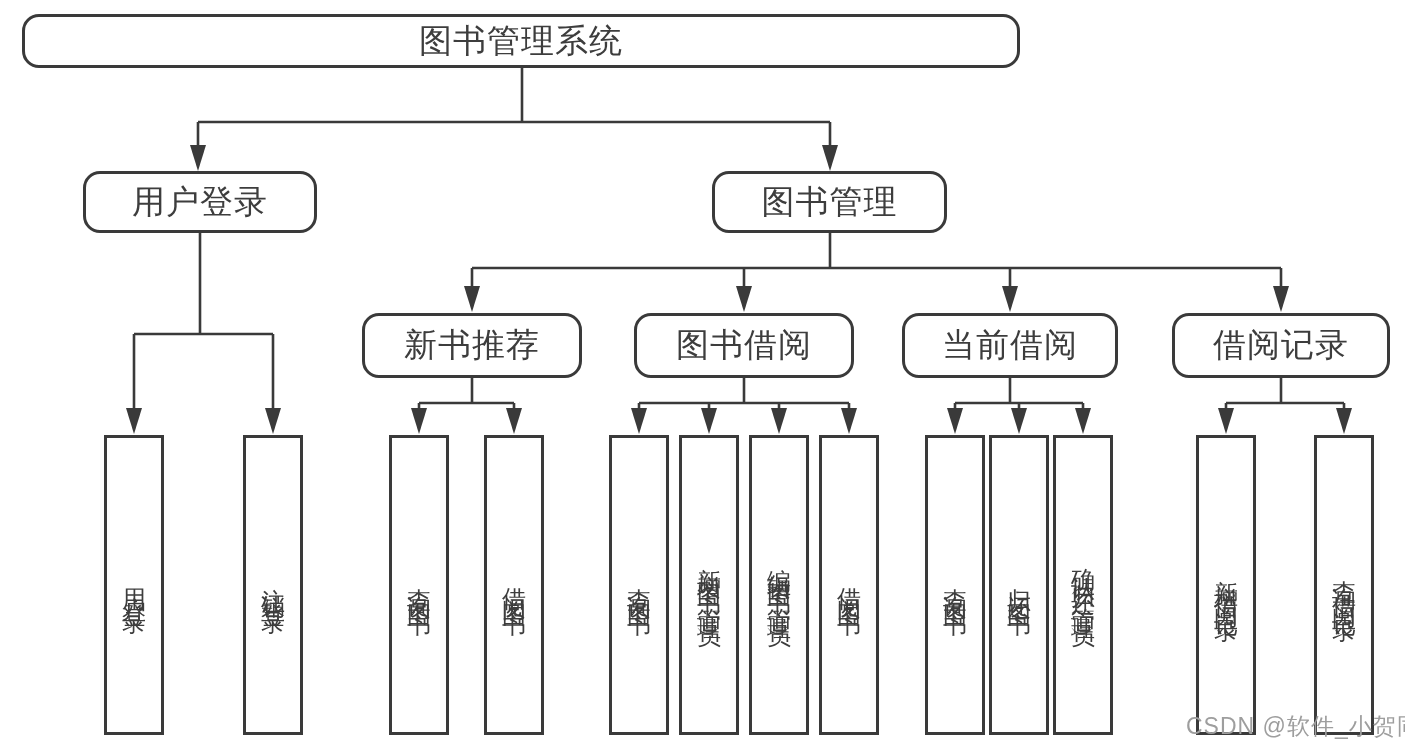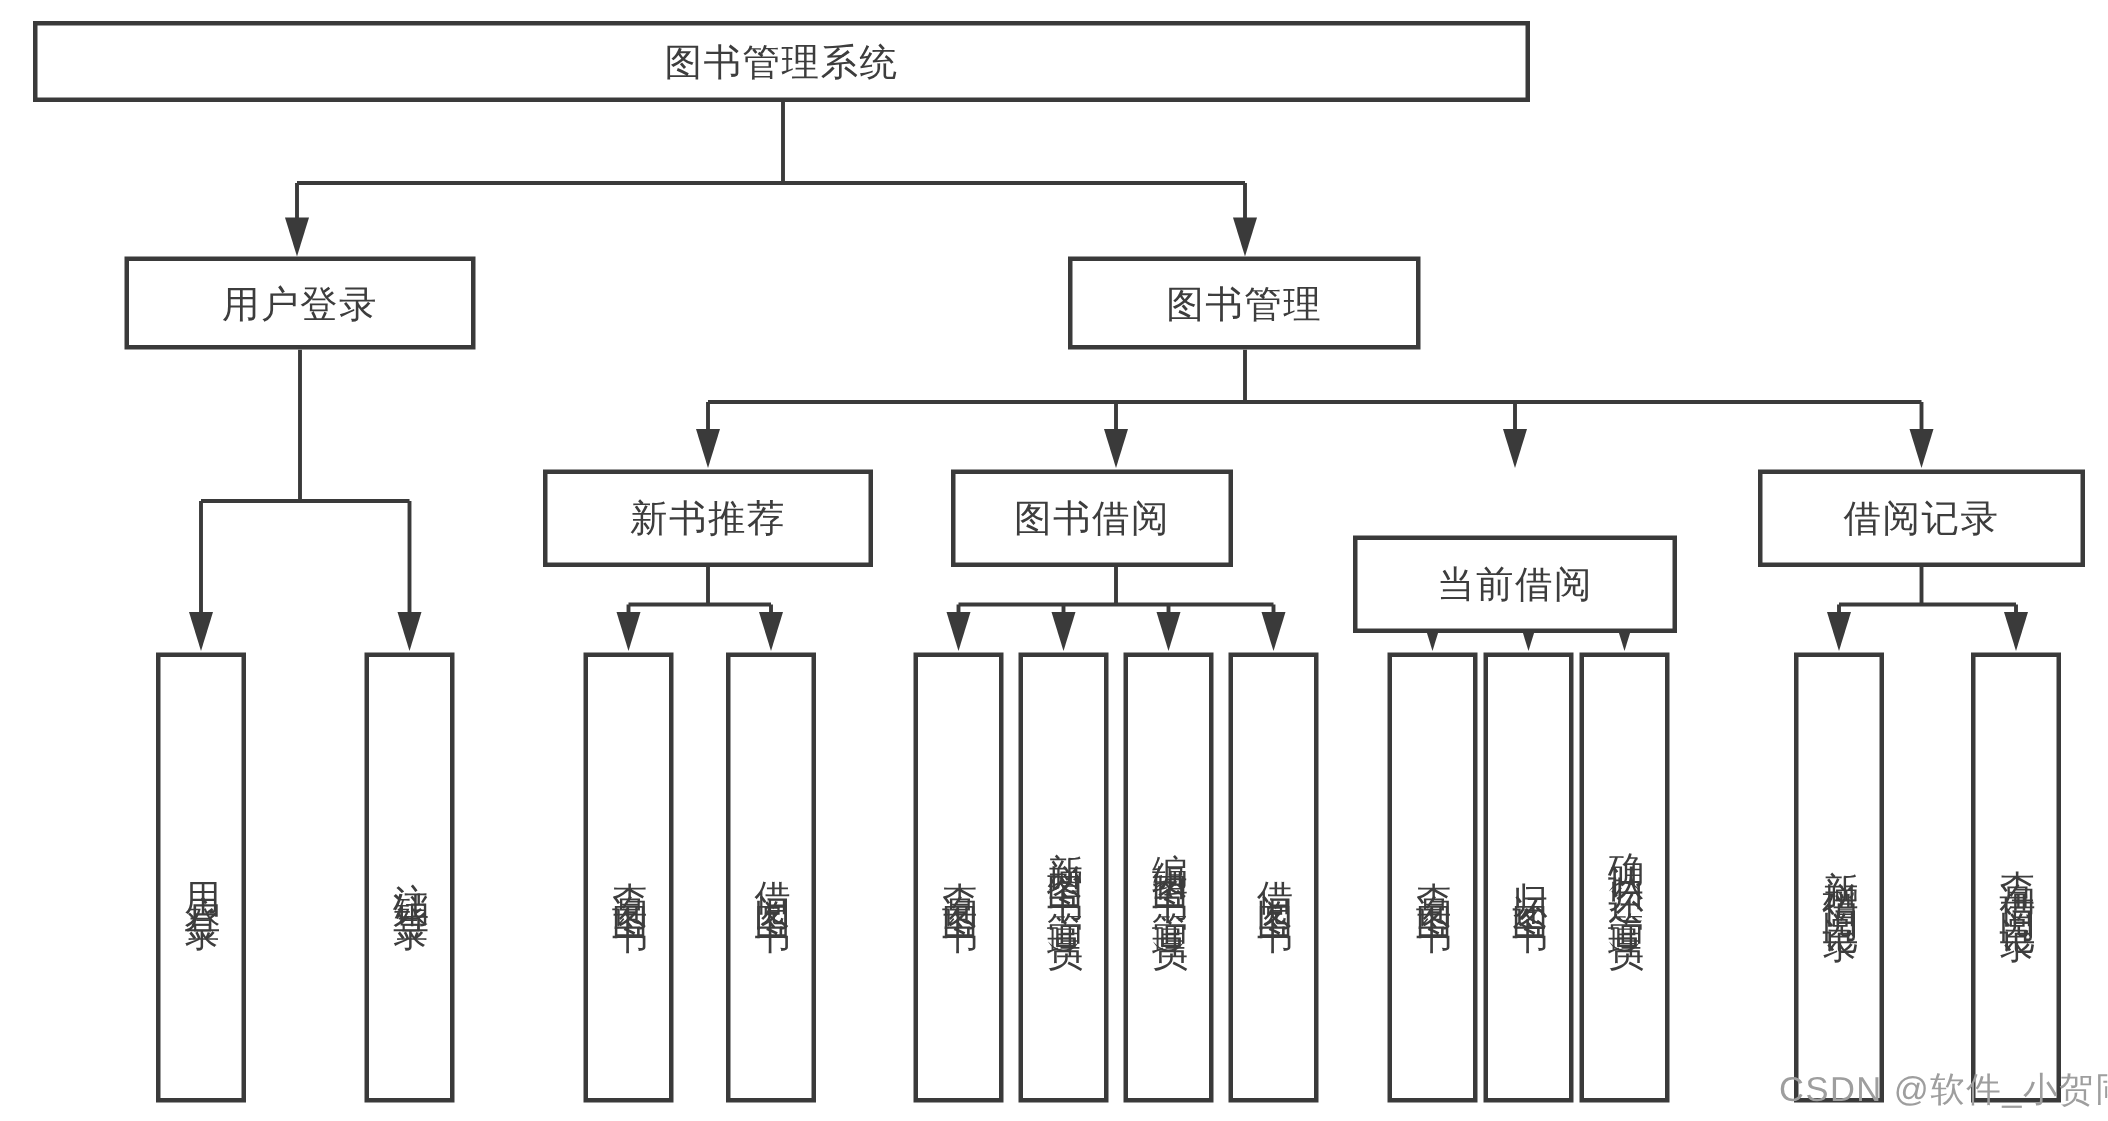--- a/index.html
+++ b/index.html
@@ -13,27 +13,27 @@
   #wires{position:absolute;left:0;top:0;width:1405px;height:747px;}
   .node{
     position:absolute;
     box-sizing:border-box;
     border:3px solid #3a3a3a;
     background:#ffffff;
     display:flex;align-items:center;justify-content:center;
     color:#3d3d3d;
     z-index:2;
   }
-  .h-node{font-size:25px;letter-spacing:1px;}
+  .h-node{font-size:33px;letter-spacing:1px;border-radius:17px;}
   #root-node{left:22px;top:14px;width:998px;height:54px;}
   #node-user-login{left:83px;top:171px;width:234px;height:62px;}
   #node-book-mgmt{left:712px;top:171px;width:235px;height:62px;}
   #node-new-rec{left:362px;top:313px;width:220px;height:65px;}
-  #node-book-borrow{left:634px;top:313px;width:188px;height:65px;}
-  #node-current-borrow{left:902px;top:313px;width:216px;height:65px;margin-top:44px;}
+  #node-book-borrow{left:634px;top:313px;width:220px;height:65px;}
+  #node-current-borrow{left:902px;top:313px;width:216px;height:65px;}
   #node-borrow-records{left:1172px;top:313px;width:218px;height:65px;}
   .leaf{
     position:absolute;top:435px;width:60px;height:300px;
     box-sizing:border-box;
     border:3px solid #3a3a3a;background:#ffffff;
     display:flex;align-items:center;justify-content:center;
     z-index:2;
   }
   .leaf span{
     writing-mode:vertical-rl;

